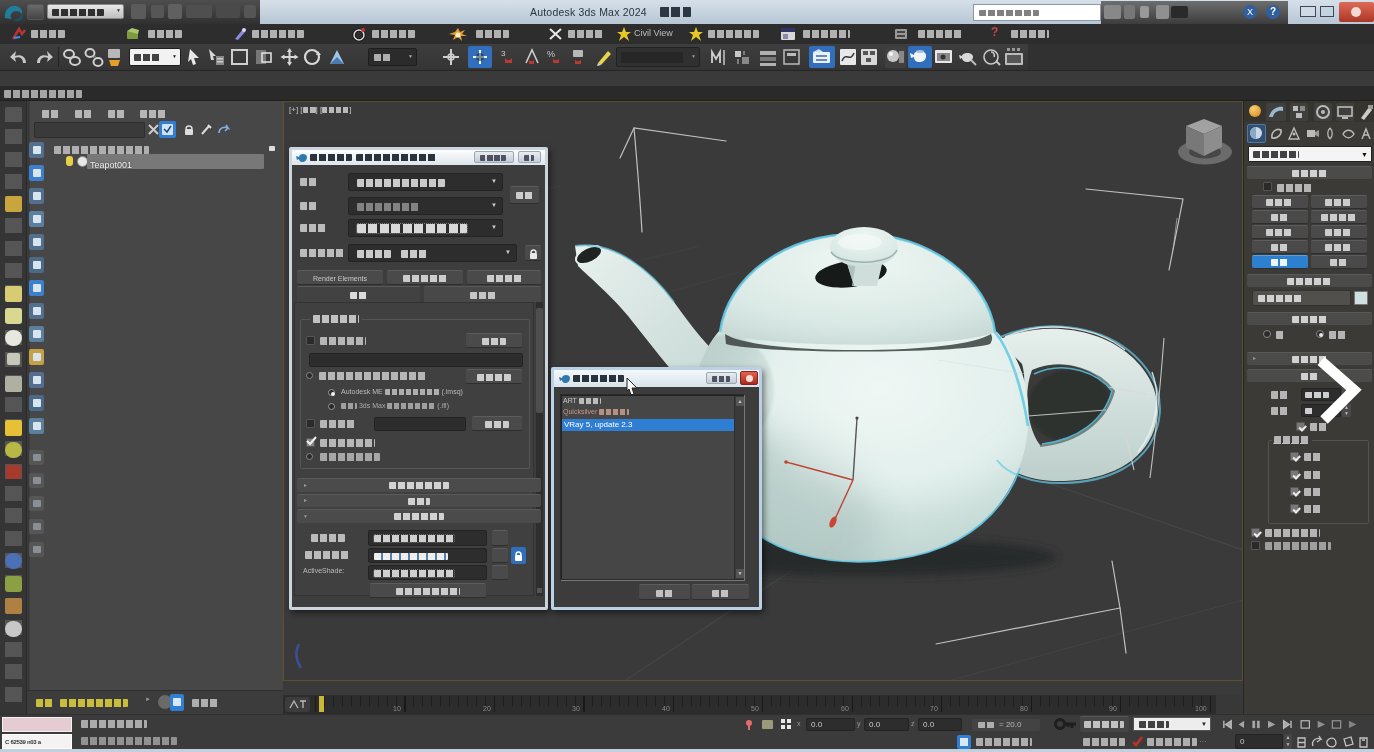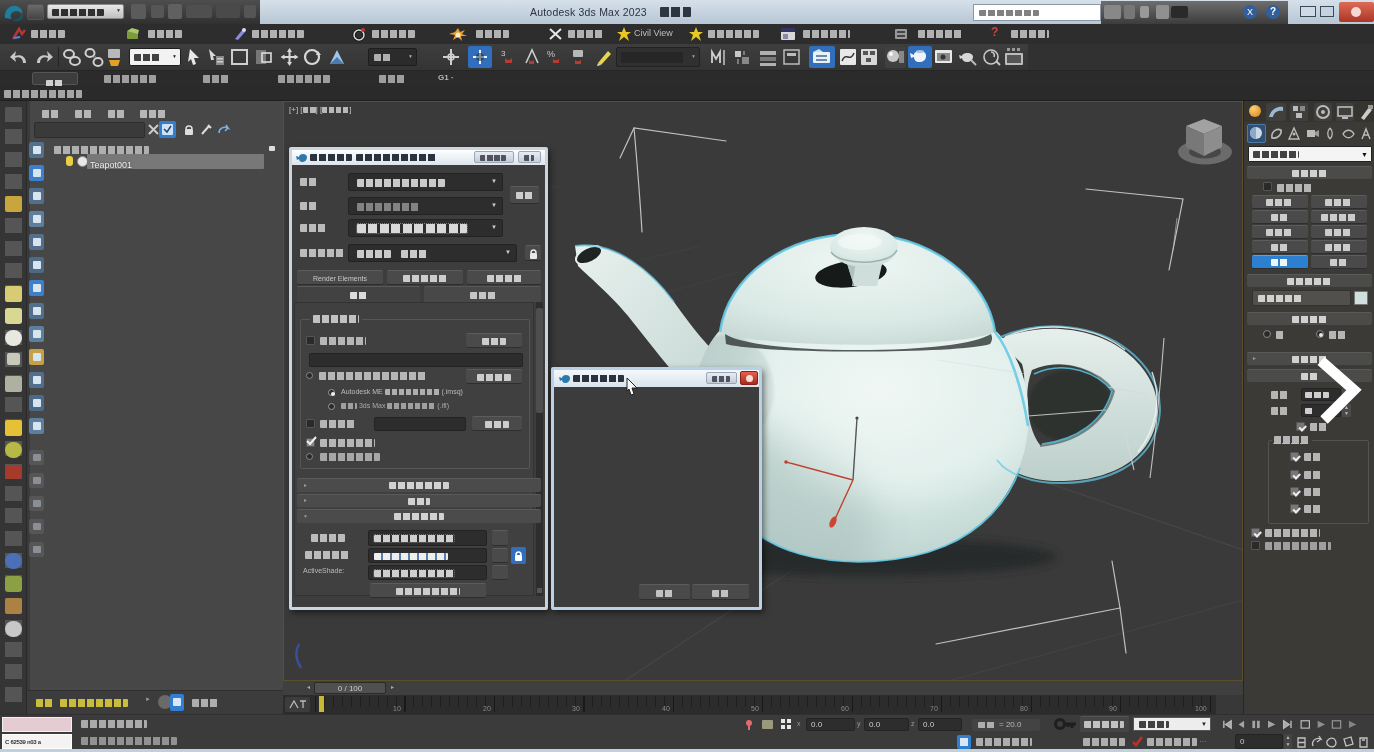--- a/index.html
+++ b/index.html
@@ -27,21 +27,21 @@
     <div class="abs" style="left:47px;top:4px;width:77px;height:15px;background:linear-gradient(#e8e8e8,#bfbfbf);border-radius:2px;border:1px solid #8a8a8a;">
         <span class="z" style="color:#222;width:52px;margin:4px 0 0 4px;height:7px;display:block;"></span>
         <span class="abs" style="right:2px;top:2px;color:#333;font-size:5px;">▼</span>
       </div>
     <div class="abs" style="left:131px;top:4px;width:15px;height:15px;background:#5b5b5b;border-radius:2px;"></div>
     <div class="abs" style="left:151px;top:5px;width:13px;height:13px;background:#565656;border-radius:2px;"></div>
     <div class="abs" style="left:168px;top:4px;width:14px;height:15px;background:#606060;border-radius:2px;"></div>
     <div class="abs" style="left:186px;top:5px;width:26px;height:13px;background:#4f4f4f;border-radius:2px;"></div>
     <div class="abs" style="left:216px;top:5px;width:24px;height:13px;background:#4a4a4a;border-radius:2px;"></div>
     <div class="abs" style="left:244px;top:5px;width:12px;height:13px;background:#555;border-radius:2px;"></div>
-    <div class="abs" style="left:530px;top:6px;color:#2a3542;font-size:10.5px;letter-spacing:.2px;">Autodesk 3ds Max 2023</div>
+    <div class="abs" style="left:530px;top:6px;color:#2a3542;font-size:10.5px;letter-spacing:.2px;">Autodesk 3ds Max 2024</div>
     <span class="zb abs" style="left:660px;top:7px;width:31px;color:#202a36;"></span>
     <div class="abs" style="left:973px;top:4px;width:128px;height:17px;background:#fff;border:1px solid #8a98a8;">
         <span class="z" style="color:#777;width:60px;height:6px;margin:5px 0 0 5px;display:block;"></span>
       </div>
     <div class="abs" style="left:1101px;top:1px;width:187px;height:23px;background:linear-gradient(#6e6e6e,#3c3c3c);"></div>
     <div class="abs" style="left:1104px;top:5px;width:17px;height:14px;background:#888;border-radius:2px;"></div>
     <div class="abs" style="left:1124px;top:5px;width:11px;height:14px;background:#777;border-radius:2px;"></div>
     <div class="abs" style="left:1140px;top:6px;width:9px;height:12px;background:#999;border-radius:2px;"></div>
     <div class="abs" style="left:1156px;top:5px;width:13px;height:14px;background:#909090;border-radius:2px;"></div>
     <div class="abs" style="left:1171px;top:6px;width:17px;height:12px;background:#2a2a2a;border-radius:2px;"></div>
@@ -256,28 +256,20 @@
         <path d="M10 5 C13 5 14 8 13 10" fill="none" stroke="#c8c8c8" stroke-width="1.6"></path>
         <path d="M15 14 L19 18" stroke="#c8c8c8" stroke-width="2"></path>
       </svg>
     <svg class="abs" style="left:1003px;top:3px" width="22" height="21">
         <rect x="2" y="6" width="18" height="12" fill="#bbb" rx="1"></rect>
         <rect x="4" y="8" width="14" height="8" fill="#555"></rect>
         <rect x="4" y="1" width="3" height="3" fill="#999"></rect>
         <rect x="9" y="1" width="3" height="3" fill="#999"></rect>
         <rect x="14" y="1" width="3" height="3" fill="#999"></rect>
       </svg>
-  </div>
-  <div id="ribbonrow" class="abs" style="left:0;top:71px;width:1374px;height:15px;background:#2b2b2b;">
-    <div class="abs" style="left:32px;top:1px;width:46px;height:13px;background:#3d3d3d;border:1px solid #555;border-radius:2px;"><span class="z" style="color:#ddd;width:17px;height:7px;margin:2px 0 0 13px;"></span></div>
-    <span class="z abs" style="left:104px;top:4px;width:52px;color:#a8a8a8;"></span>
-    <span class="z abs" style="left:203px;top:4px;width:26px;color:#a8a8a8;"></span>
-    <span class="z abs" style="left:278px;top:4px;width:52px;color:#a8a8a8;"></span>
-    <span class="z abs" style="left:379px;top:4px;width:26px;color:#a8a8a8;"></span>
-    <span class="abs" style="left:438px;top:2px;color:#b8b8b8;font-size:8px;font-weight:bold;">G1 ·</span>
   </div>
   <div id="exptitle" class="abs" style="left:0;top:86px;width:1374px;height:15px;background:#2a2a2a;border-bottom:1px solid #1f1f1f;">
     <span class="z abs" style="left:4px;top:4px;width:78px;color:#b0b0b0;"></span>
   </div>
   <div id="leftstrip" class="abs" style="left:0;top:101px;width:27px;height:613px;background:#353535;border-right:1px solid #2a2a2a;">
     <div class="abs" style="left:5px;top:6px;width:17px;height:602px;background:repeating-linear-gradient(180deg,#636363 0 15px,transparent 15px 22.3px);opacity:.7;border-radius:2px;"></div>
     <div class="abs" style="left:5px;top:95px;width:17px;height:16px;background:#caa53a;border-radius:2px;"></div>
     <div class="abs" style="left:5px;top:185px;width:17px;height:16px;background:#d8cc70;border-radius:2px;"></div>
     <div class="abs" style="left:5px;top:207px;width:17px;height:16px;background:#d8d890;border-radius:3px;"></div>
     <div class="abs" style="left:5px;top:229px;width:17px;height:16px;background:#e8e8e0;border-radius:8px;"></div>
@@ -644,25 +636,20 @@
     <div class="chk on" style="left:46px;top:403px;background:#777;"></div>
       <span class="z abs" style="left:60px;top:404px;width:18px;color:#c0c0c0;"></span>
     <div class="chk on" style="left:7px;top:427px;background:#777;"></div>
       <span class="z abs" style="left:21px;top:428px;width:55px;color:#c0c0c0;"></span>
     <div class="chk" style="left:7px;top:440px;"></div>
       <span class="z abs" style="left:21px;top:441px;width:66px;color:#a8a8a8;"></span>
     <svg class="abs" style="left:58px;top:250px;" width="70" height="85">
         <polyline points="19,10 52,39 22,69" fill="none" stroke="#ffffff" stroke-width="10.5" stroke-linejoin="miter"></polyline>
       </svg>
   </div>
-  <div id="sliderrow" class="abs" style="left:283px;top:681px;width:960px;height:14px;background:#3f3f3f;">
-    <span class="abs" style="left:23px;top:3px;color:#aaa;font-size:5px;">◄</span>
-    <div class="abs" style="left:31px;top:1px;width:72px;height:12px;background:#505050;border-radius:2px;border:1px solid #2a2a2a;text-align:center;color:#ccc;font-size:8px;line-height:11px;">0 / 100</div>
-    <span class="abs" style="left:107px;top:3px;color:#aaa;font-size:5px;">►</span>
-  </div>
   <div id="ruler" class="abs" style="left:283px;top:695px;width:960px;height:19px;background:#2c2c2c;">
     <div class="abs" style="left:933px;top:0;width:27px;height:19px;background:#383838;"></div>
     <div class="abs" style="left:2px;top:2px;width:25px;height:15px;background:#3c3c3c;border-radius:2px;"><svg width="25" height="15">
           <path d="M5 11 L9 4 L13 11 M15 4 L21 4 M18 4 L18 11" stroke="#bbb" stroke-width="1.3" fill="none"></path>
         </svg></div>
     <div class="abs" style="left:32px;top:1px;width:901px;height:11px;background:repeating-linear-gradient(90deg,#1f1f1f 0 1px,transparent 1px 8.95px);"></div>
     <div class="abs" style="left:32px;top:1px;width:901px;height:16px;background:repeating-linear-gradient(90deg,#191919 0 1px,transparent 1px 89.5px);"></div>
     <div class="abs" style="left:36px;top:1px;width:5px;height:16px;background:#c8b832;"></div>
     <div class="abs" style="left:26px;top:10px;width:910px;color:#8a8a8a;font-size:7px;">
       <span class="abs" style="left:84px;">10</span>
@@ -891,20 +878,29 @@
       <div class="abs" style="left:152px;top:2px;width:31px;height:12px;background:linear-gradient(#e8edf2,#c2ccd6);border:1px solid #9aa8b4;border-radius:2px;">
           <span class="zs" style="color:#445;width:18px;margin:3px 0 0 5px;display:block;"></span>
         </div>
       <div class="abs" style="left:186px;top:1px;width:18px;height:14px;background:linear-gradient(#e8604c,#ab2a1a);border:1px solid #8a2015;border-radius:2px;">
           <div class="abs" style="left:5px;top:3px;width:7px;height:7px;background:#f8ddd8;border-radius:4px;"></div>
         </div>
     </div>
     <svg class="abs" style="left:70px;top:6px" width="16" height="20">
         <path d="M3 2 L13 12 L8 12 L10 18 L7 19 L5 13 L3 15 Z" fill="#f8f8f8" stroke="#222" stroke-width="1"></path>
       </svg>
+    <div class="abs" style="left:6px;top:24px;width:184px;height:186px;background:#464646;border:1px solid #2a2a2a;box-shadow:inset 1px 1px 0 #222, 1px 1px 0 #777;">
+      <div class="abs" style="left:2px;top:2px;color:#c8c8c8;font-size:7px;">ART <span class="zs" style="color:#c8c8c8;width:22px;"></span></div>
+      <div class="abs" style="left:2px;top:13px;color:#c49a88;font-size:7px;">Quicksilver <span class="zs" style="color:#c49a88;width:30px;"></span></div>
+      <div class="abs" style="left:1px;top:24px;width:172px;height:12px;background:#2b7fd8;color:#fff;font-size:8px;"><span style="margin-left:2px;line-height:12px;">VRay 5, update 2.3</span></div>
+      <div class="abs" style="left:173px;top:1px;width:10px;height:183px;background:#3a3a3a;border-left:1px solid #2e2e2e;">
+        <div class="abs" style="left:1px;top:1px;width:8px;height:9px;background:#555;color:#ccc;font-size:5px;text-align:center;line-height:9px;">▲</div>
+        <div class="abs" style="left:1px;top:173px;width:8px;height:9px;background:#555;color:#ccc;font-size:5px;text-align:center;line-height:9px;">▼</div>
+      </div>
+    </div>
     <div class="btn" style="left:85px;top:214px;width:51px;height:16px;">
         <span class="z" style="color:#ccc;width:17px;height:7px;margin:5px 0 0 17px;display:block;"></span>
       </div>
     <div class="btn" style="left:138px;top:214px;width:57px;height:16px;">
         <span class="z" style="color:#ccc;width:17px;height:7px;margin:5px 0 0 20px;display:block;"></span>
       </div>
   </div>
 </div>
 
 </body></html>

